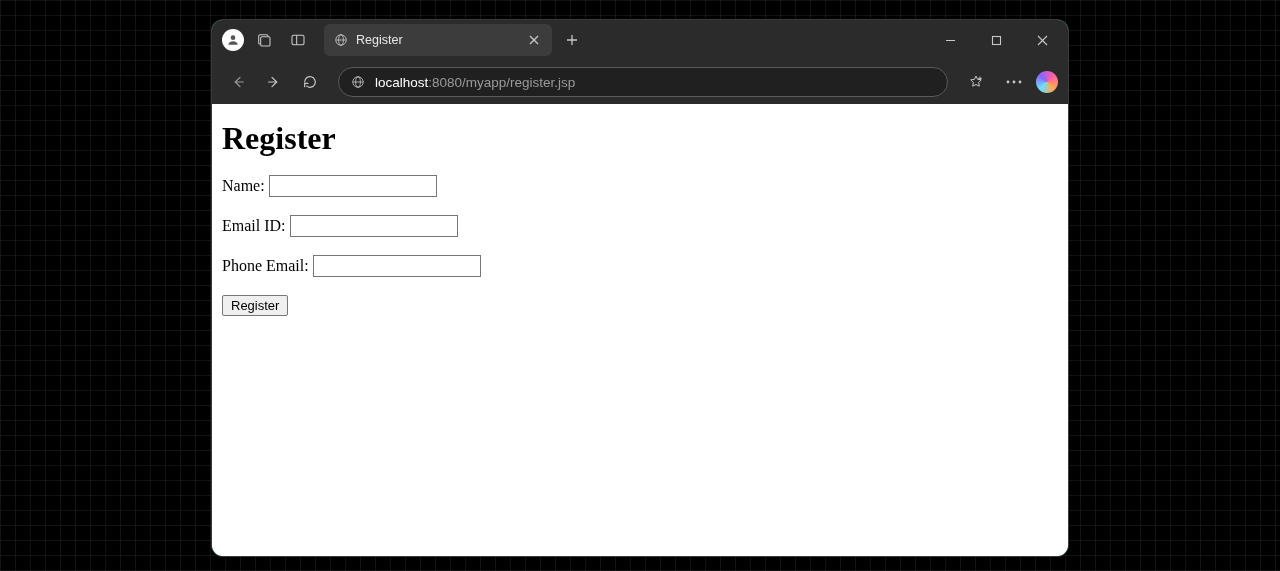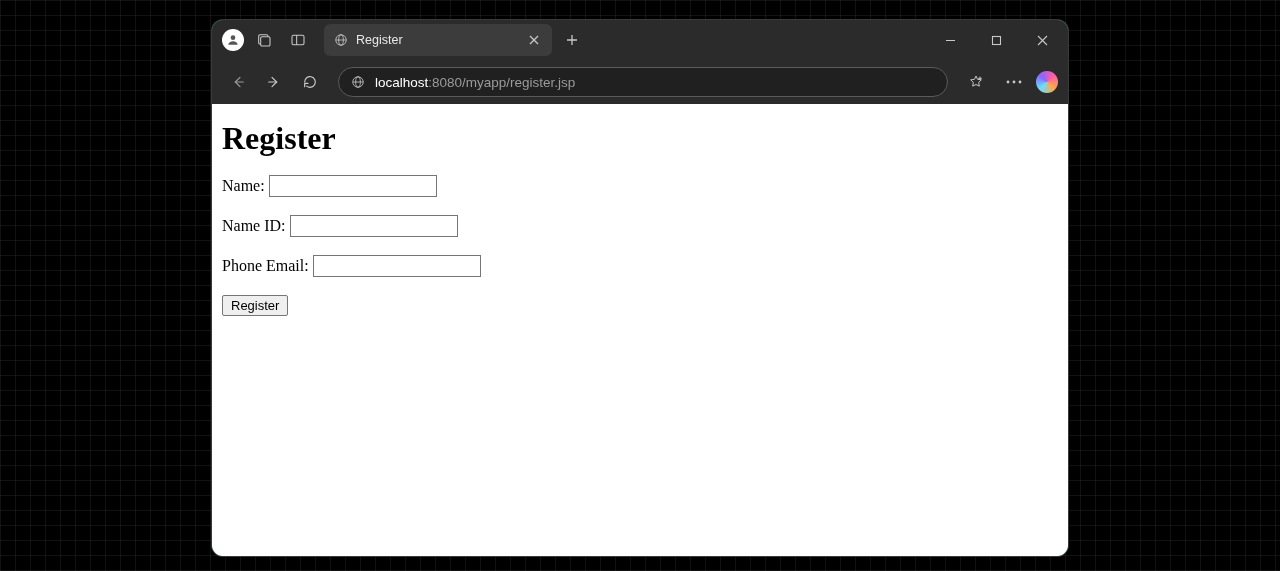--- a/index.html
+++ b/index.html
@@ -290,21 +290,21 @@
   </div>
 
   <div class="page-content">
     <h1>Register</h1>
 
     <div class="form-row">
       <label>Name:</label>
       <input type="text" style="">
     </div>
     <div class="form-row">
-      <label>Name ID:</label>
+      <label>Email ID:</label>
       <input type="text" style="">
     </div>
     <div class="form-row">
       <label>Phone Email:</label>
       <input type="text" style="">
     </div>
 
     <button class="submit-btn">Register</button>
   </div>
 

